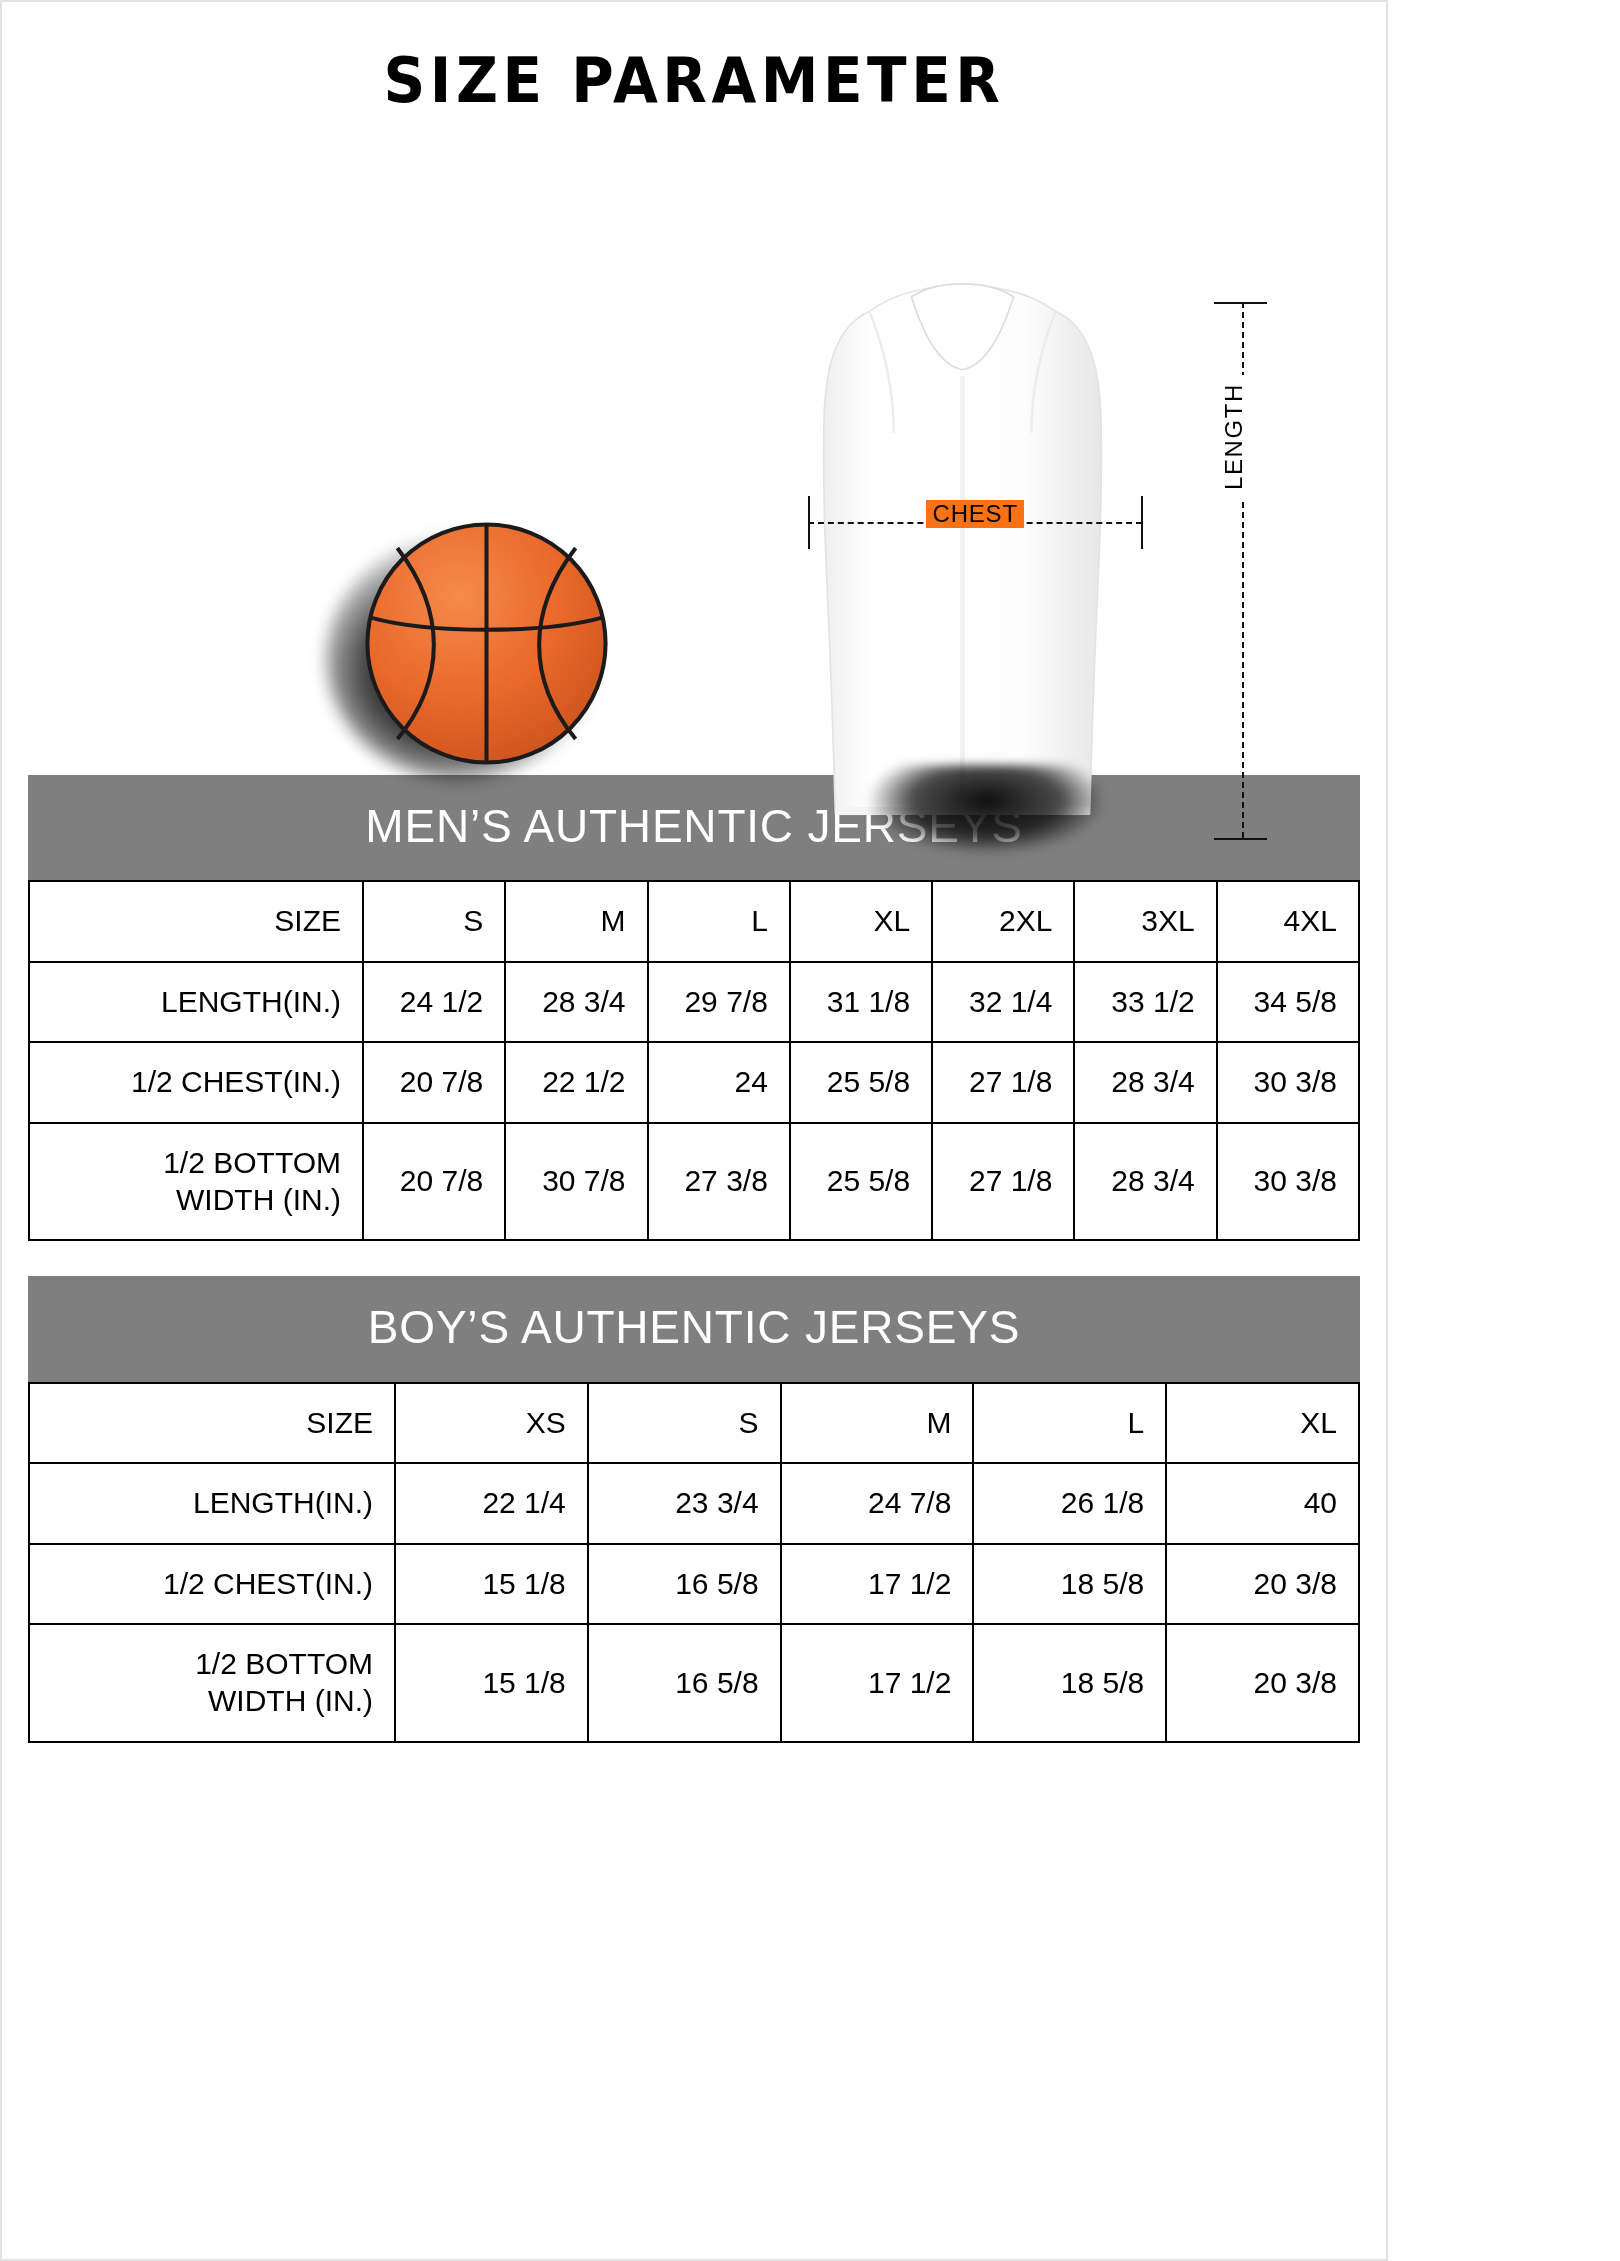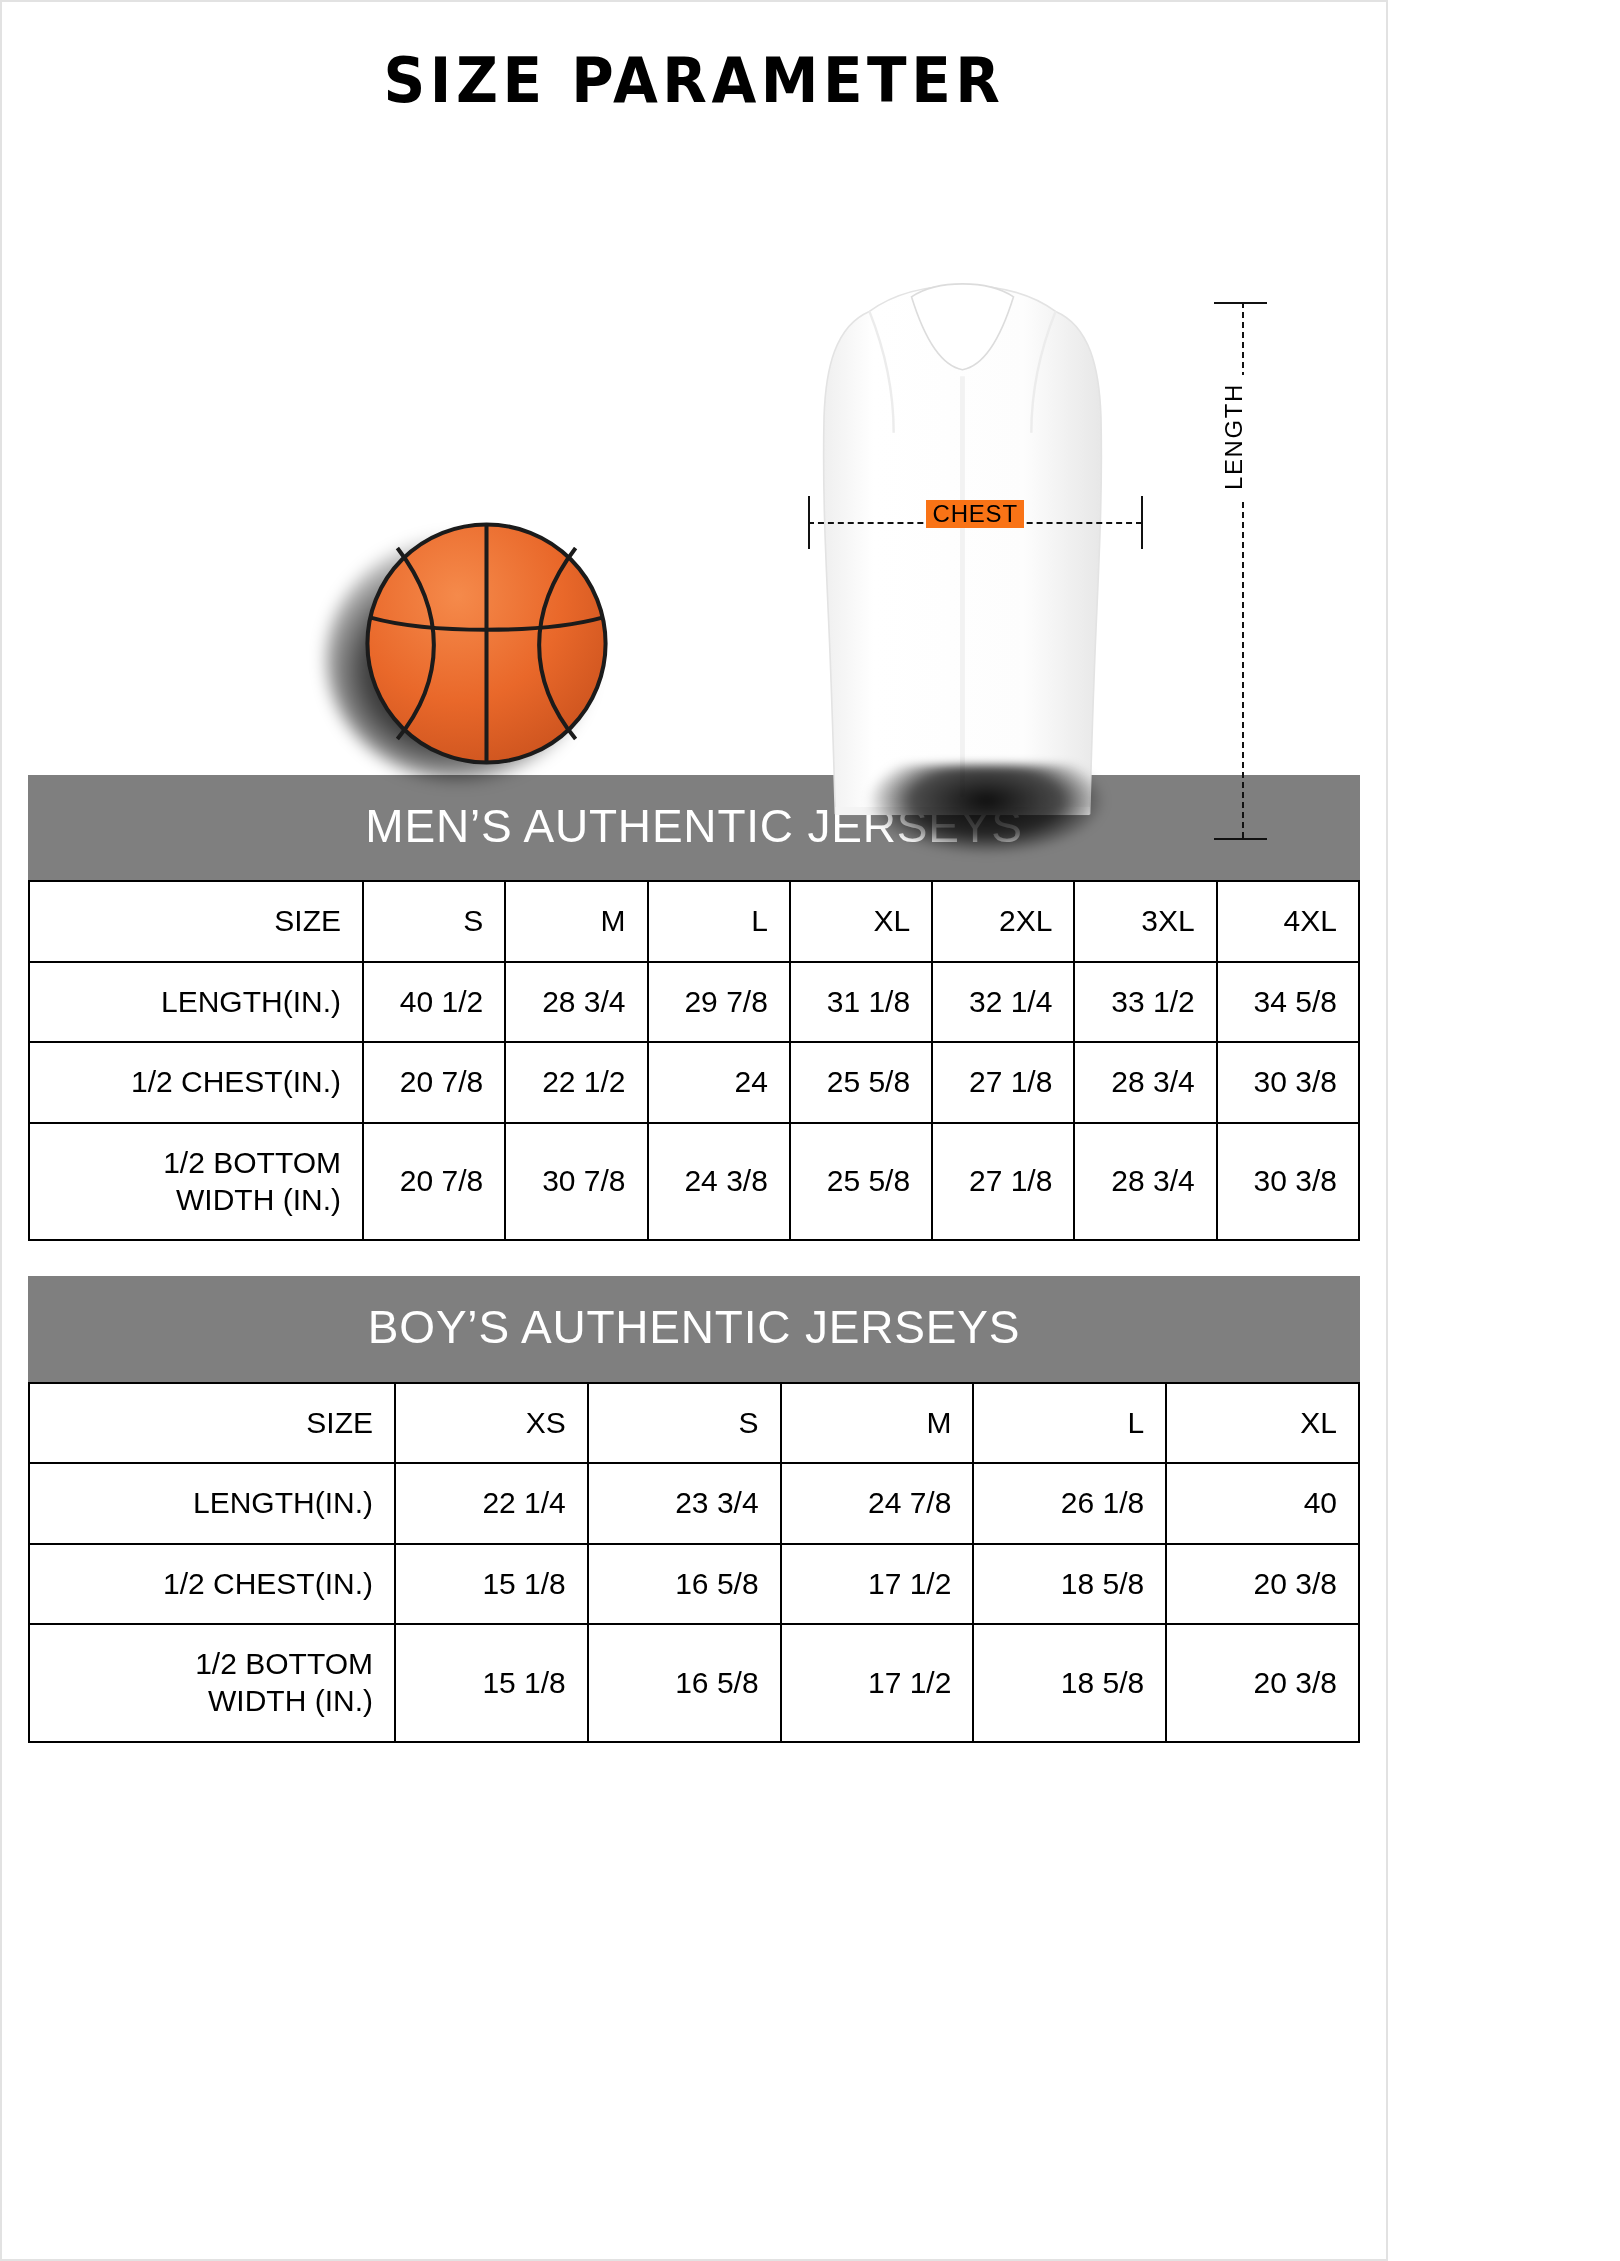--- a/index.html
+++ b/index.html
@@ -253,21 +253,21 @@
           <td>S</td>
           <td>M</td>
           <td>L</td>
           <td>XL</td>
           <td>2XL</td>
           <td>3XL</td>
           <td>4XL</td>
         </tr>
         <tr>
           <td class="lbl-cell">LENGTH(IN.)</td>
-          <td>40  1/2</td>
+          <td>24  1/2</td>
           <td>28  3/4</td>
           <td>29  7/8</td>
           <td>31  1/8</td>
           <td>32  1/4</td>
           <td>33  1/2</td>
           <td>34  5/8</td>
         </tr>
         <tr>
           <td class="lbl-cell">1/2 CHEST(IN.)</td>
           <td>20  7/8</td>
@@ -276,21 +276,21 @@
           <td>25  5/8</td>
           <td>27  1/8</td>
           <td>28  3/4</td>
           <td>30  3/8</td>
         </tr>
         <tr>
           <td class="lbl-cell">1/2 BOTTOM
 WIDTH  (IN.)</td>
           <td>20  7/8</td>
           <td>30  7/8</td>
-          <td>24  3/8</td>
+          <td>27  3/8</td>
           <td>25  5/8</td>
           <td>27  1/8</td>
           <td>28  3/4</td>
           <td>30  3/8</td>
         </tr>
       </tbody>
     </table>
   </div>
 
   <div class="table-block second">

